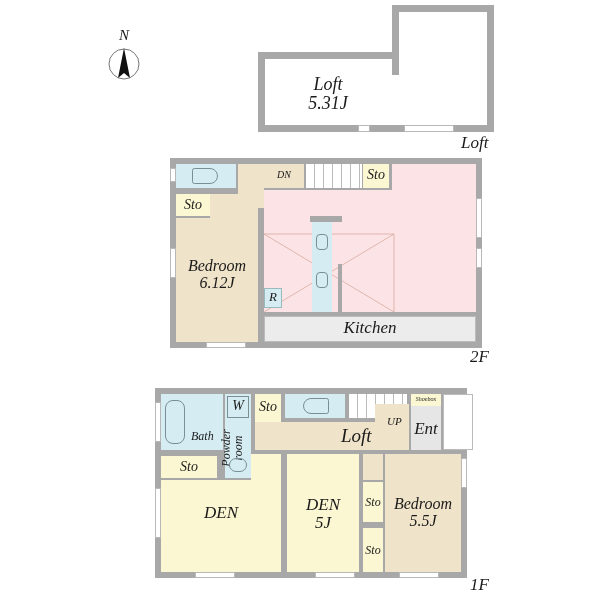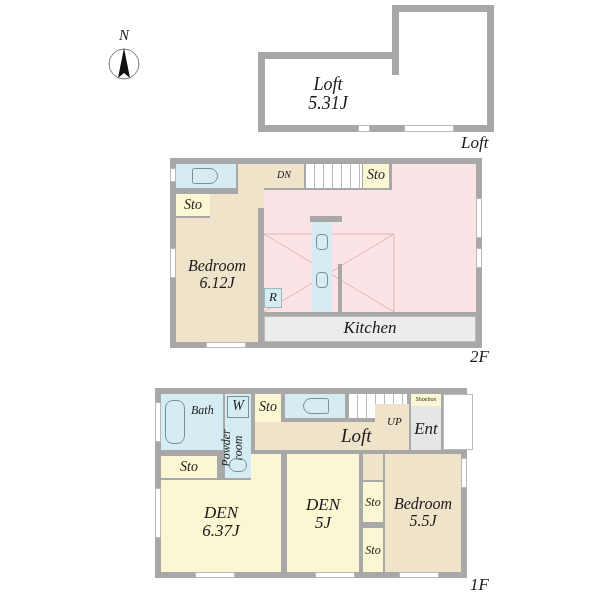--- a/index.html
+++ b/index.html
@@ -101,21 +101,21 @@
   <div class="win" style="left:306px;top:90px;width:6px;height:20px;"></div>
   <div class="win" style="left:36px;top:184px;width:40px;height:6px;"></div>
 </div>
 <div class="floor-tag" style="left:470px;top:347px;">2F</div>
 
 <div class="abs" style="left:155px;top:388px;width:312px;height:190px;">
   <div class="wall" style="left:0;top:0;width:312px;height:190px;"></div>
 
   <div class="room blue" style="left:6px;top:6px;width:62px;height:56px;"></div>
   <div class="fixture" style="left:10px;top:12px;width:20px;height:44px;border-radius:8px;"></div>
-  <div class="lbl" style="left:36px;top:16px;font-size:12px;">Bath</div>
+  <div class="lbl" style="left:36px;top:42px;font-size:12px;">Bath</div>
 
   <div class="room blue" style="left:70px;top:6px;width:26px;height:84px;"></div>
   <div class="fixture" style="left:72px;top:8px;width:22px;height:22px;border-radius:0;"></div>
   <div class="lbl" style="left:72px;top:11px;width:22px;font-size:14px;">W</div>
   <div class="lbl" style="left:58px;top:48px;font-size:12px;transform:rotate(-90deg);line-height:1;">
     <span>Powder</span>
     <span>room</span>
   </div>
   <div class="fixture" style="left:74px;top:70px;width:18px;height:14px;border-radius:8px;"></div>
 
@@ -138,21 +138,20 @@
   <div class="lbl" style="left:256px;top:32px;width:30px;font-size:17px;">Ent</div>
   <div class="room white" style="left:288px;top:6px;width:30px;height:56px;border:1px solid #bbb;"></div>
 
   <div class="room yel" style="left:6px;top:68px;width:56px;height:22px;"></div>
   <div class="lbl" style="left:6px;top:72px;width:56px;font-size:14px;">Sto</div>
 
   <div class="room yel" style="left:6px;top:92px;width:120px;height:92px;"></div>
   <div class="room yel" style="left:96px;top:66px;width:30px;height:28px;"></div>
   <div class="lbl" style="left:6px;top:116px;width:120px;font-size:17px;">
     <span>DEN</span>
-    <span>6.37J</span>
   </div>
 
   <div class="room yel" style="left:132px;top:66px;width:72px;height:118px;"></div>
   <div class="lbl" style="left:132px;top:108px;width:72px;font-size:17px;">
     <span>DEN</span>
     <span>5J</span>
   </div>
 
   <div class="room yel" style="left:208px;top:94px;width:20px;height:40px;"></div>
   <div class="lbl" style="left:208px;top:108px;width:20px;font-size:12px;">Sto</div>

